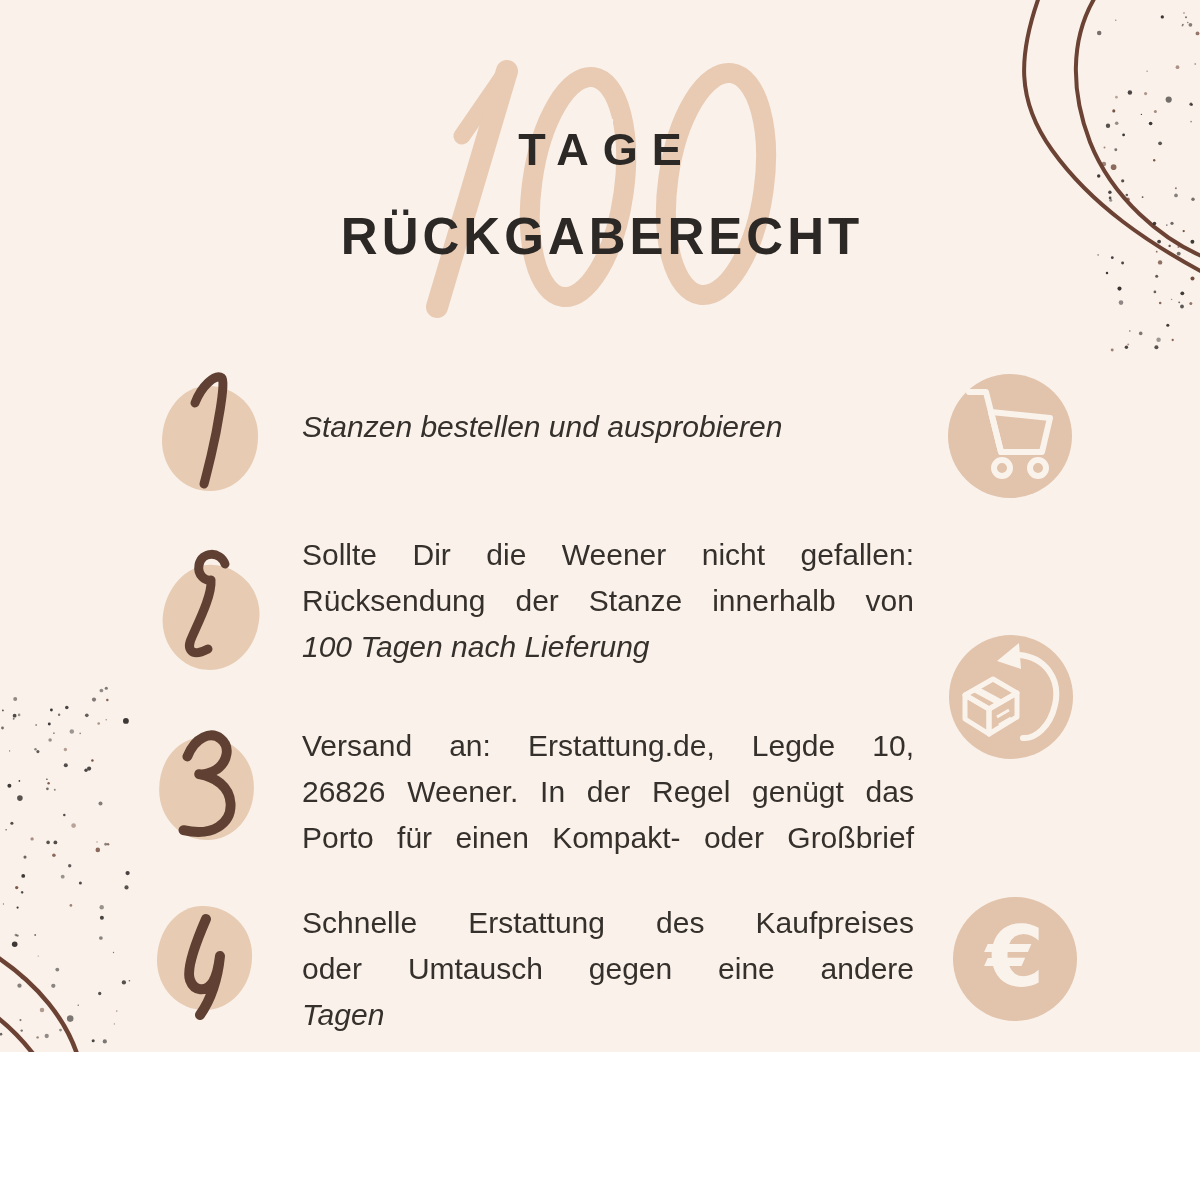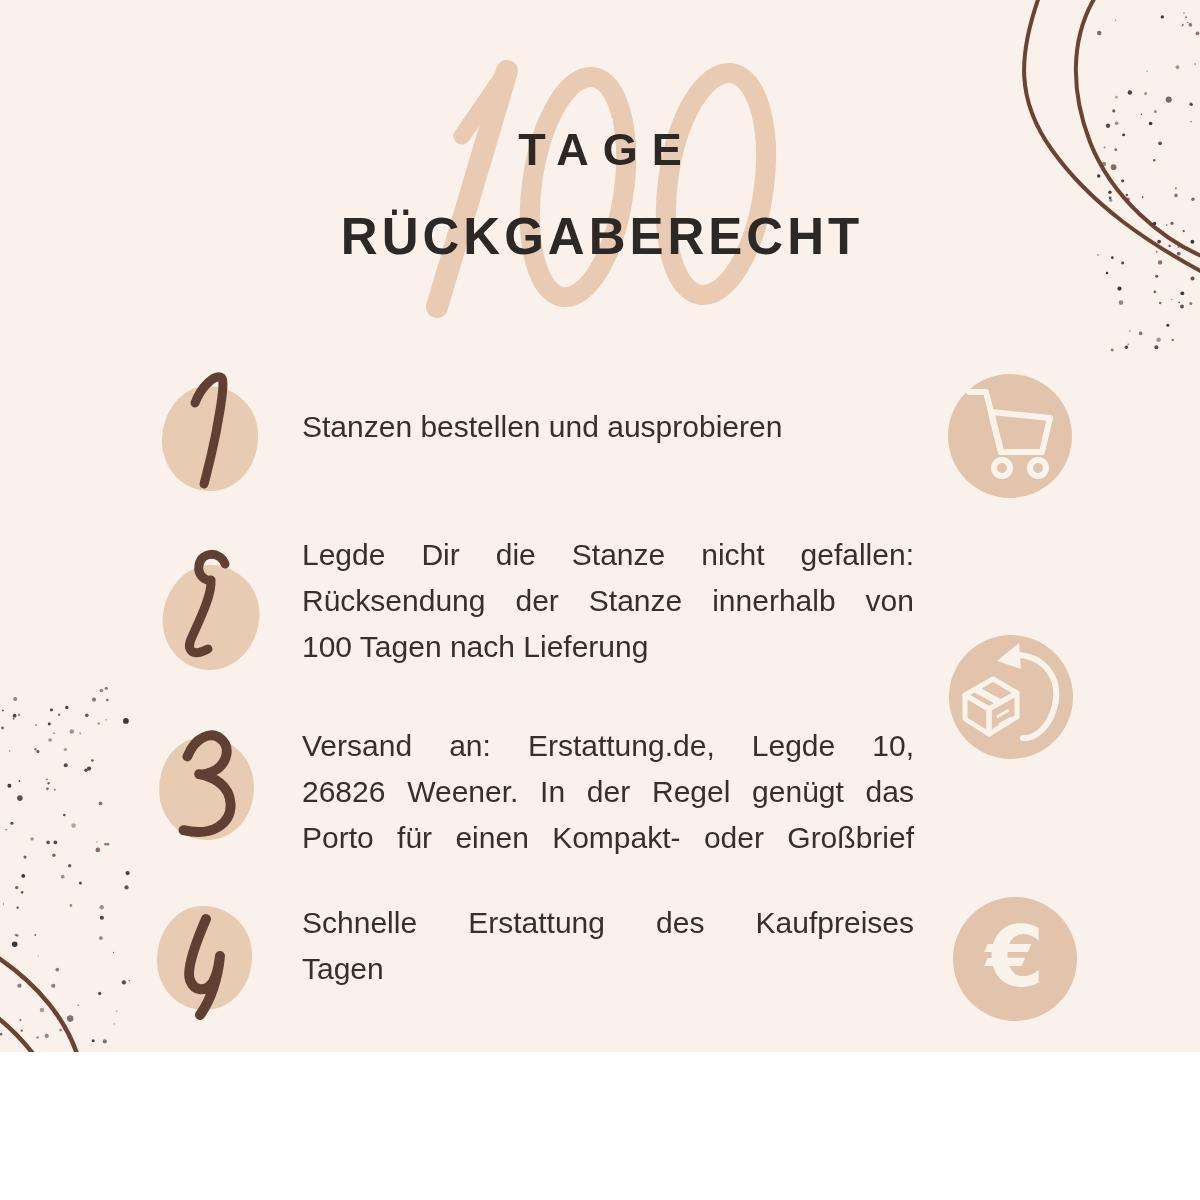--- a/index.html
+++ b/index.html
@@ -39,21 +39,21 @@
   .numeral.n3{left:172px;top:729px;width:72px;height:108px;}
   .numeral.n4{left:176px;top:914px;width:58px;height:104px;}
 
   
   .step-text{
     position:absolute;left:302px;width:612px;
     font-size:30px;line-height:46px;color:#35302b;
     font-weight:400;
   }
   .step-text .line{text-align:justify;text-align-last:justify;white-space:nowrap;}
-  .step-text .line.last{text-align-last:left;}
+  .step-text .line.last{text-align-last:left;font-style:italic;}
   .st1{top:404px;}
   .st2{top:532px;}
   .st3{top:723px;}
   .st4{top:900px;}
 
   
   .icon-circle{
     position:absolute;width:124px;height:124px;border-radius:50%;
     background:#e2c3ab;display:flex;align-items:center;justify-content:center;
   }
@@ -297,31 +297,32 @@
     <path d="M 14,28 C 22,8 38,2 48,10 C 58,18 55,33 44,41 C 38,45 30,47 26,46 C 42,49 57,58 58,76 C 59,96 40,110 10,103" stroke-width="10"></path>
   </svg>
   <svg class="numeral n4" viewBox="0 0 58 104" aria-label="4">
     <path d="M 30,5 C 20,28 10,55 14,66 C 18,77 30,79 37,68 C 41,61 43,50 44,42 C 42,62 36,84 24,101" stroke-width="10"></path>
   </svg>
 
   <div class="step-text st1">
       <div class="line last">Stanzen bestellen und ausprobieren</div>
     </div>
   <div class="step-text st2">
-      <div class="line">Legde Dir die Stanze nicht gefallen:</div>
+      <div class="line">Sollte Dir die Weener nicht gefallen:</div>
       <div class="line">Rücksendung der Stanze innerhalb von</div>
       <div class="line last">100 Tagen nach Lieferung</div>
     </div>
   <div class="step-text st3">
       <div class="line">Versand an: Erstattung.de, Legde 10,</div>
       <div class="line">26826 Weener. In der Regel genügt das</div>
       <div class="line">Porto für einen Kompakt- oder Großbrief</div>
     </div>
   <div class="step-text st4">
       <div class="line">Schnelle Erstattung des Kaufpreises</div>
+      <div class="line">oder Umtausch gegen eine andere</div>
       <div class="line last">Tagen</div>
     </div>
 
   <div class="icon-circle ic-cart">
     <svg width="120" height="120" viewBox="0 0 120 120">
       <g fill="none" stroke="#faf3ec" stroke-width="6" stroke-linejoin="round" stroke-linecap="round">
         <polyline points="19,16 36,16 51,76"></polyline>
         <polygon points="41,36 100,42 92,76 51,76"></polygon>
         <circle cx="52" cy="92" r="8"></circle>
         <circle cx="88" cy="92" r="8"></circle>

